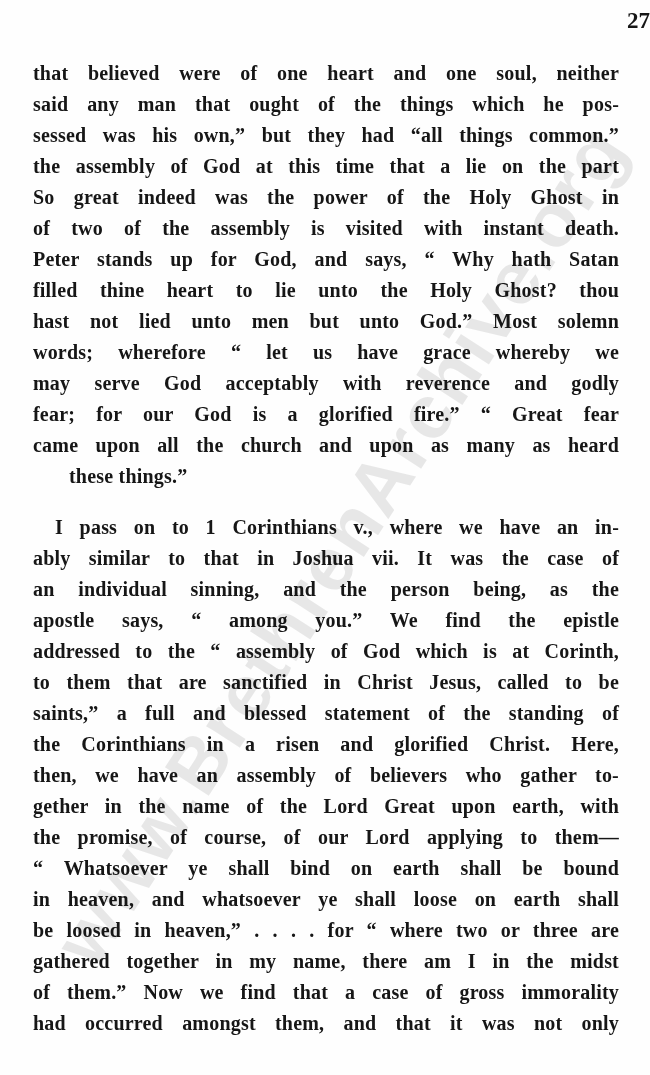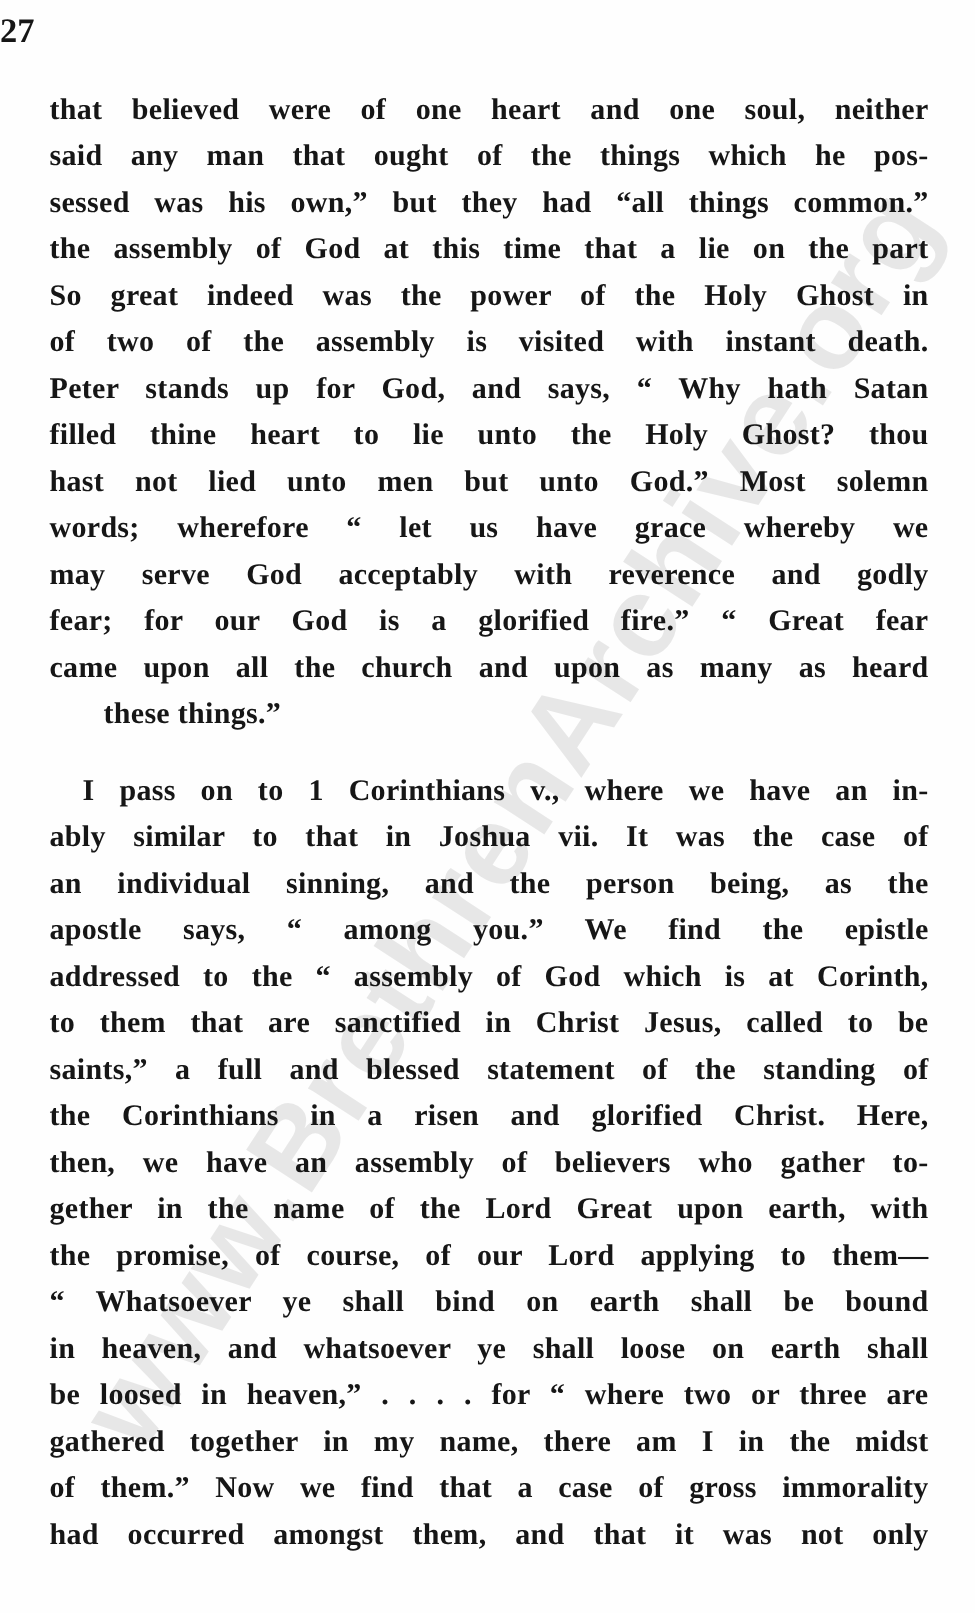--- a/index.html
+++ b/index.html
@@ -24,21 +24,21 @@
     font-size: 76px;
     letter-spacing: 2px;
     white-space: nowrap;
     color: rgba(0,0,0,0.09);
     z-index: 0;
     user-select: none;
   }
   .page-number {
     position: absolute;
     top: 8px; left: 0; right: 0;
-    text-align: left;
+    text-align: right;
     font-weight: 700;
     font-size: 23px;
     z-index: 1;
   }
   .page-text {
     position: absolute;
     top: 58px; left: 33px; width: 586px;
     z-index: 1;
   }
   .paragraph { margin: 0; }

